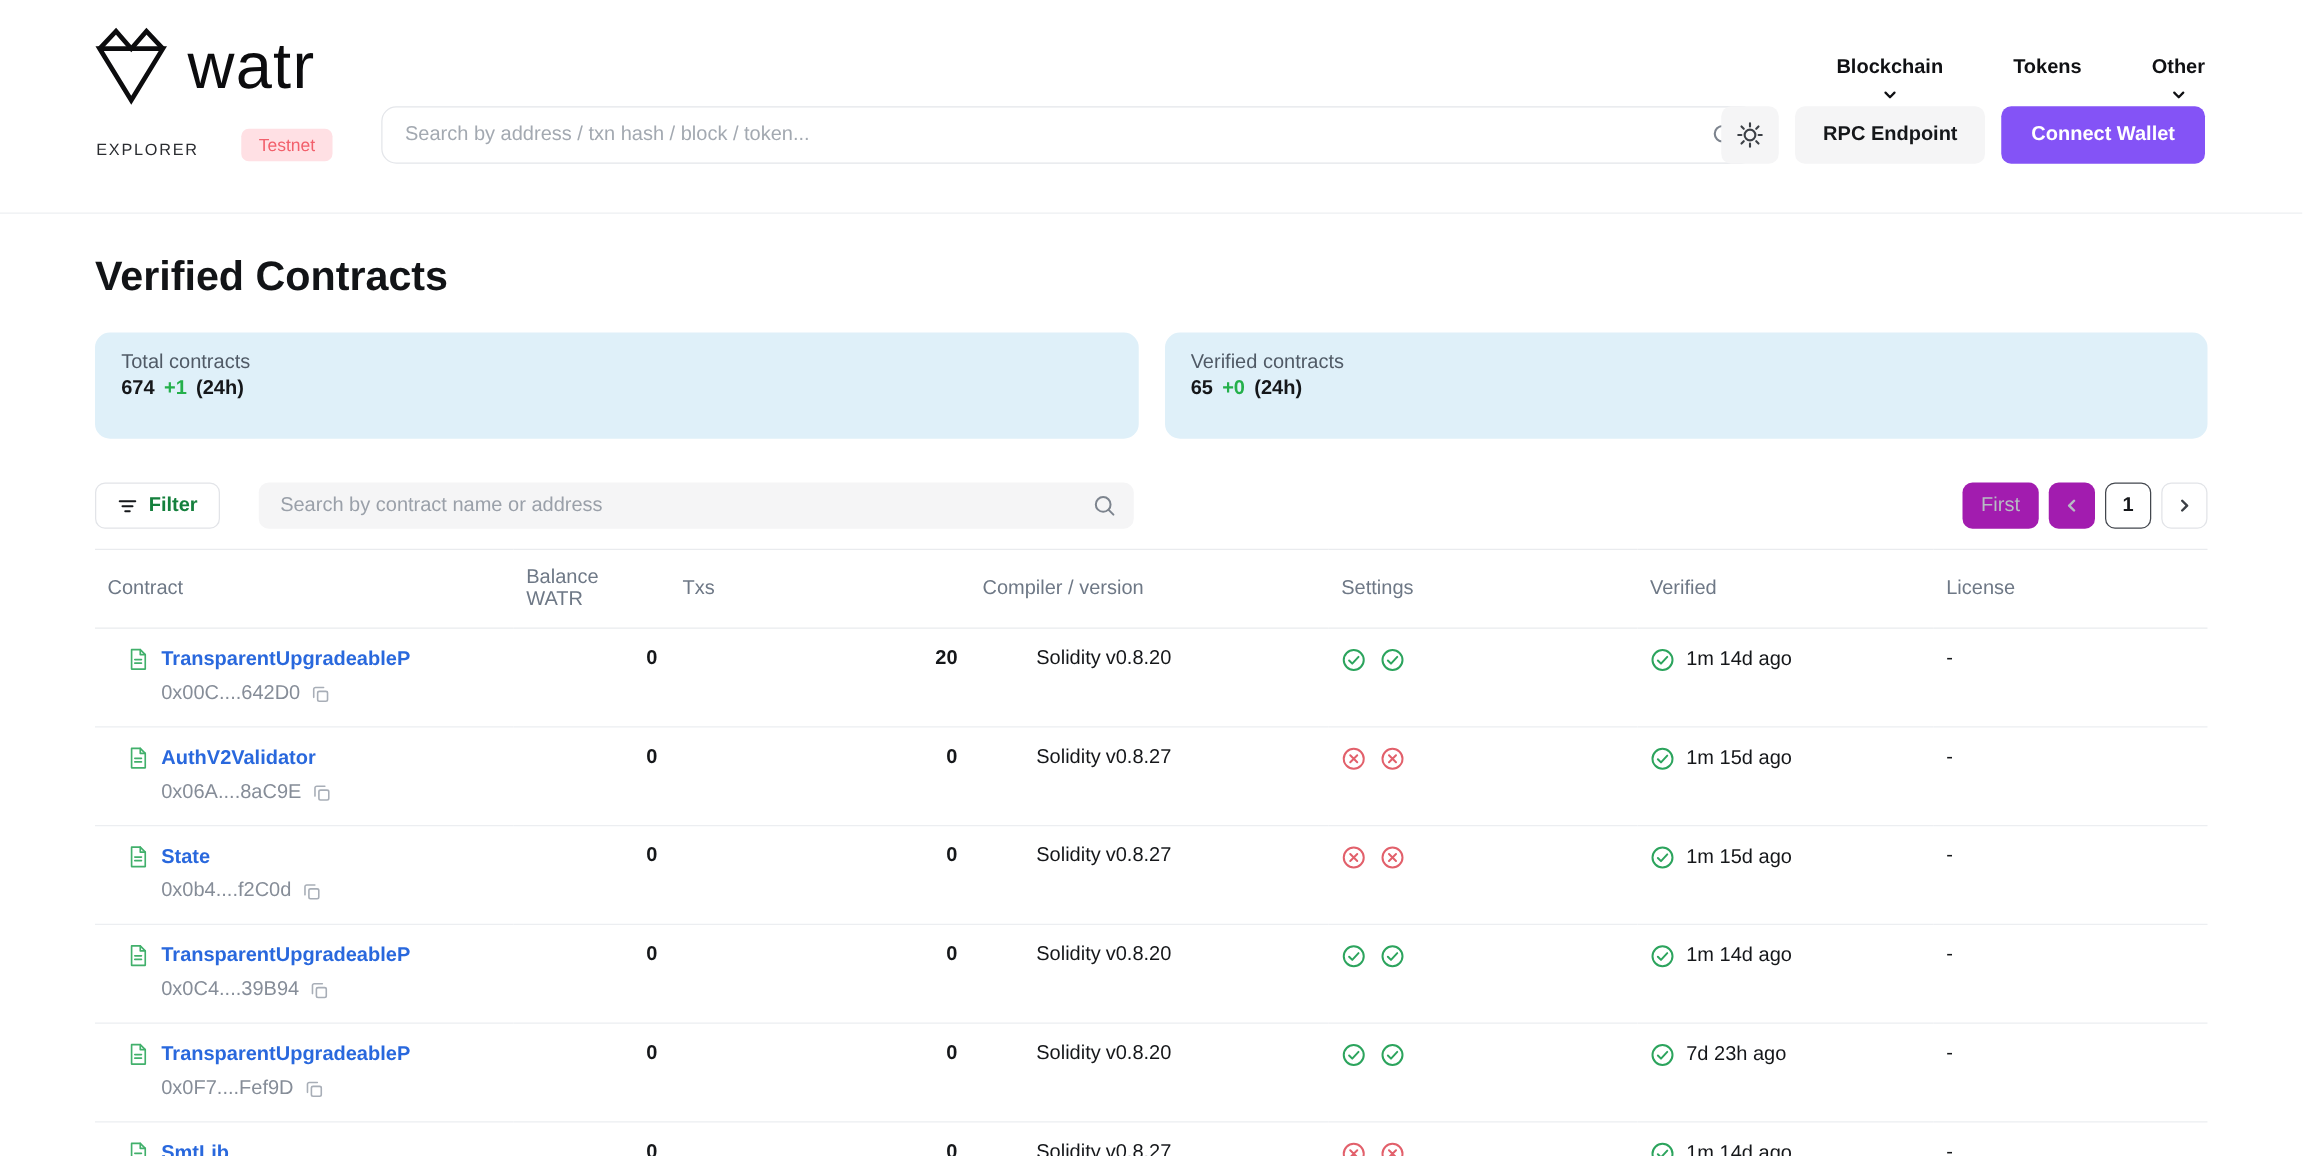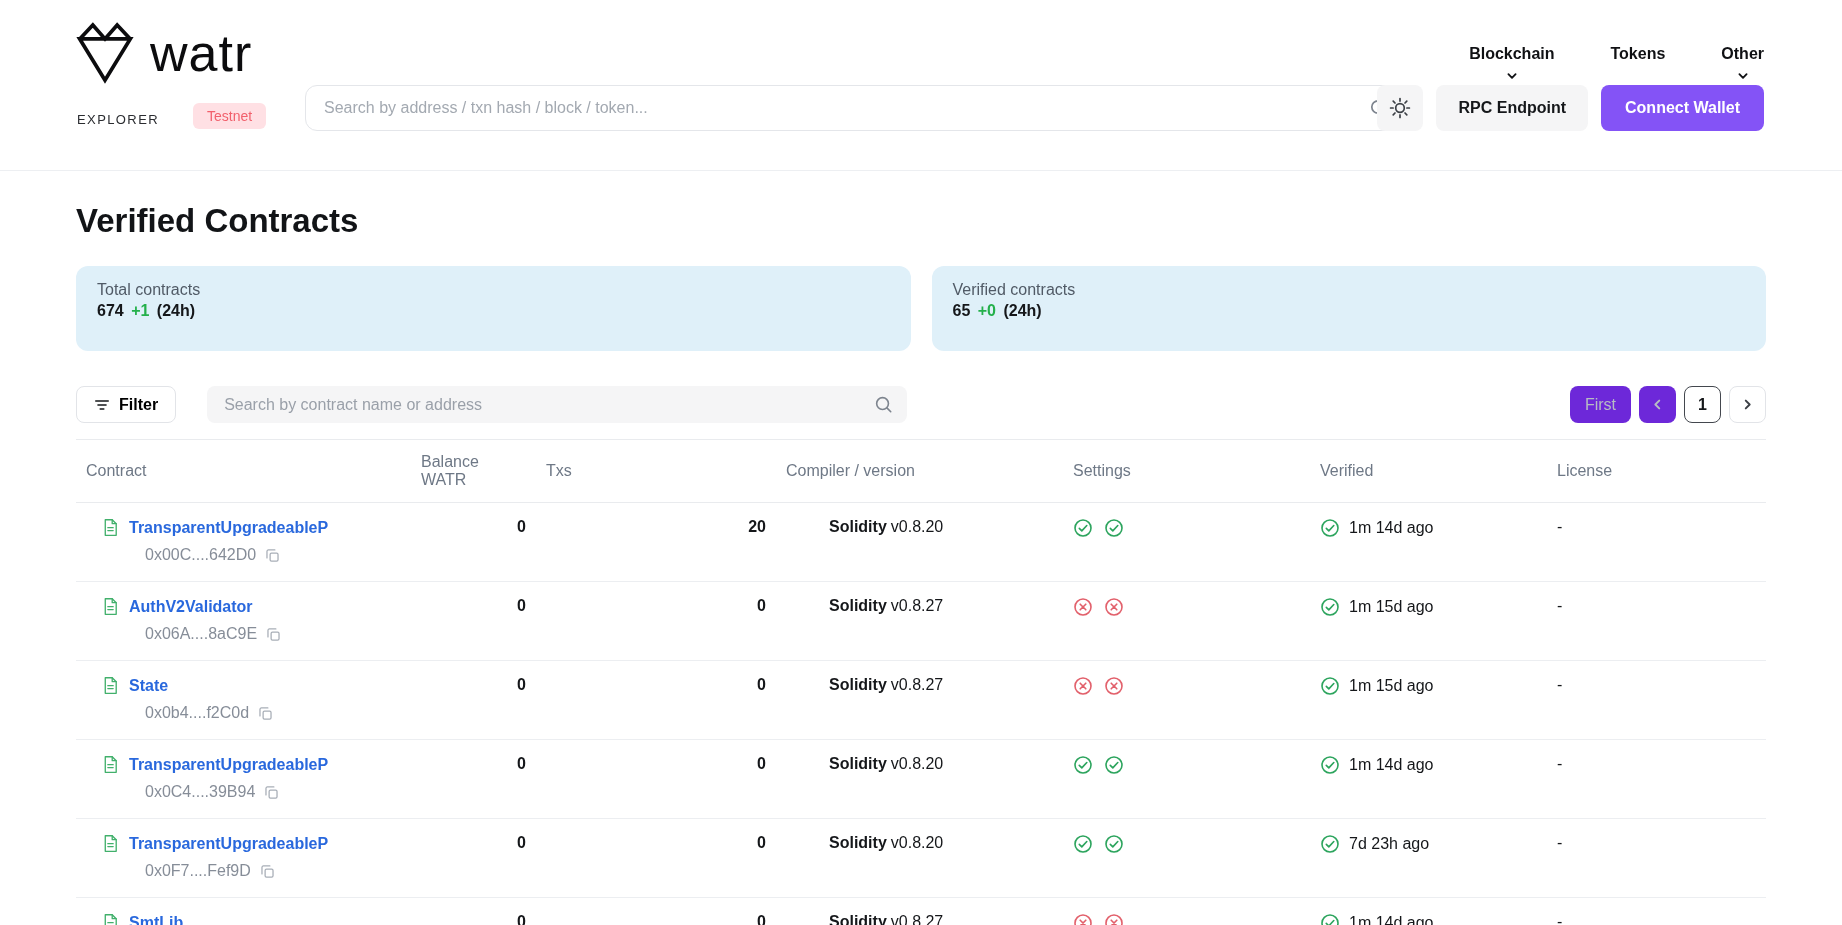--- a/index.html
+++ b/index.html
@@ -37,51 +37,51 @@
   .main { padding: 0 76px; }
   .page-title { margin-top: 31px; font-size: 33px; font-weight: 700; color: #121417; }
 
   .stats-row { display: flex; gap: 21px; margin-top: 26px; }
   .stat-card { flex: 1; height: 85px; background: #dff0f9; border-radius: 12px; padding: 15px 21px; }
   .stat-label { font-size: 16px; color: #505a66; }
   .stat-value-row { margin-top: 3px; font-size: 16px; font-weight: 700; color: #15171a; }
   .stat-delta { color: #24b04b; margin: 0 3px; }
 
   .toolbar { display: flex; align-items: center; margin-top: 35px; }
-  .filter-button { display: flex; align-items: center; gap: 9px; height: 37px; padding: 0 17px; background: #fff; border: 1px solid #e2e4e8; border-radius: 8px; font-weight: 700; font-size: 16px; font-family: inherit; color: #000000; cursor: pointer; }
+  .filter-button { display: flex; align-items: center; gap: 9px; height: 37px; padding: 0 17px; background: #fff; border: 1px solid #e2e4e8; border-radius: 8px; font-weight: 700; font-size: 16px; font-family: inherit; color: #15803d; cursor: pointer; }
   .filter-icon { width: 16px; height: 16px; color: #15171a; }
   .table-search { position: relative; margin-left: 31px; width: 700px; height: 37px; }
   .table-search input { width: 100%; height: 100%; background: #f5f5f6; border: none; border-radius: 8px; padding: 0 44px 0 17px; font-size: 16px; color: #15171a; outline: none; font-family: inherit; }
   .table-search input::placeholder { color: #9aa0a9; }
   .table-search .search-icon { right: 14px; top: 9px; width: 19px; height: 19px; }
 
   .pagination { margin-left: auto; display: flex; gap: 8px; align-items: center; }
   .page-btn { height: 37px; min-width: 37px; display: flex; align-items: center; justify-content: center; border-radius: 8px; font-size: 16px; font-family: inherit; cursor: pointer; background: #fff; border: none; }
-  .page-btn.disabled { background: #6d28d9; color: #b7bcc3; cursor: default; }
+  .page-btn.disabled { background: #a21caf; color: #b7bcc3; cursor: default; }
   .page-btn.first { padding: 0 15px; }
   .page-btn.current { border: 1.5px solid #43474e; font-weight: 700; color: #15171a; }
   .page-btn.next { border: 1px solid #e2e4e8; color: #3c4046; }
   .chev { width: 13px; height: 13px; }
 
   
   .contracts-table { width: 100%; margin-top: 16px; border-collapse: collapse; table-layout: fixed; }
   .contracts-table thead th { border-top: 1px solid #e9ebee; border-bottom: 1px solid #e9ebee; padding: 13px 10px; font-size: 16px; font-weight: 400; color: #6e7886; text-align: left; }
   .contracts-table td { border-bottom: 1px solid #eceef1; padding: 15px 10px 17px; vertical-align: top; font-size: 16px; }
   th.col-contract, td.col-contract { padding-left: 25px; }
   th.col-balance, td.col-balance, th.col-txs, td.col-txs { text-align: right; }
   th.col-compiler, td.col-compiler { padding-left: 53px; }
   td.col-balance, td.col-txs { font-weight: 700; }
 
   .contract-main { display: flex; align-items: center; gap: 9px; }
   .doc-icon { width: 19px; height: 19px; color: #41b06b; flex: none; }
   .contract-link { font-weight: 700; color: #2968dd; text-decoration: none; cursor: pointer; white-space: nowrap; overflow: hidden; }
-  .contract-address-row { display: flex; align-items: center; gap: 8px; margin-top: 9px; margin-left: 44px; color: #868d98; }
+  .contract-address-row { display: flex; align-items: center; gap: 8px; margin-top: 9px; margin-left: 28px; color: #868d98; }
   .copy-icon { width: 17px; height: 17px; color: #a8aeb7; cursor: pointer; flex: none; }
 
-  .compiler-name { font-weight: 700; text-align: right; }
+  .compiler-name { font-weight: 400; text-align: right; }
   .compiler-version { margin-left: 4px; }
   .settings-icons { display: flex; gap: 11px; align-items: center; }
   .status-icon { width: 20px; height: 20px; flex: none; }
   .status-icon.green { color: #2ca45d; }
   .status-icon.red { color: #e2606b; }
   .verified-cell { display: flex; align-items: center; gap: 9px; }
 </style>
 </head>
 <body>
 

